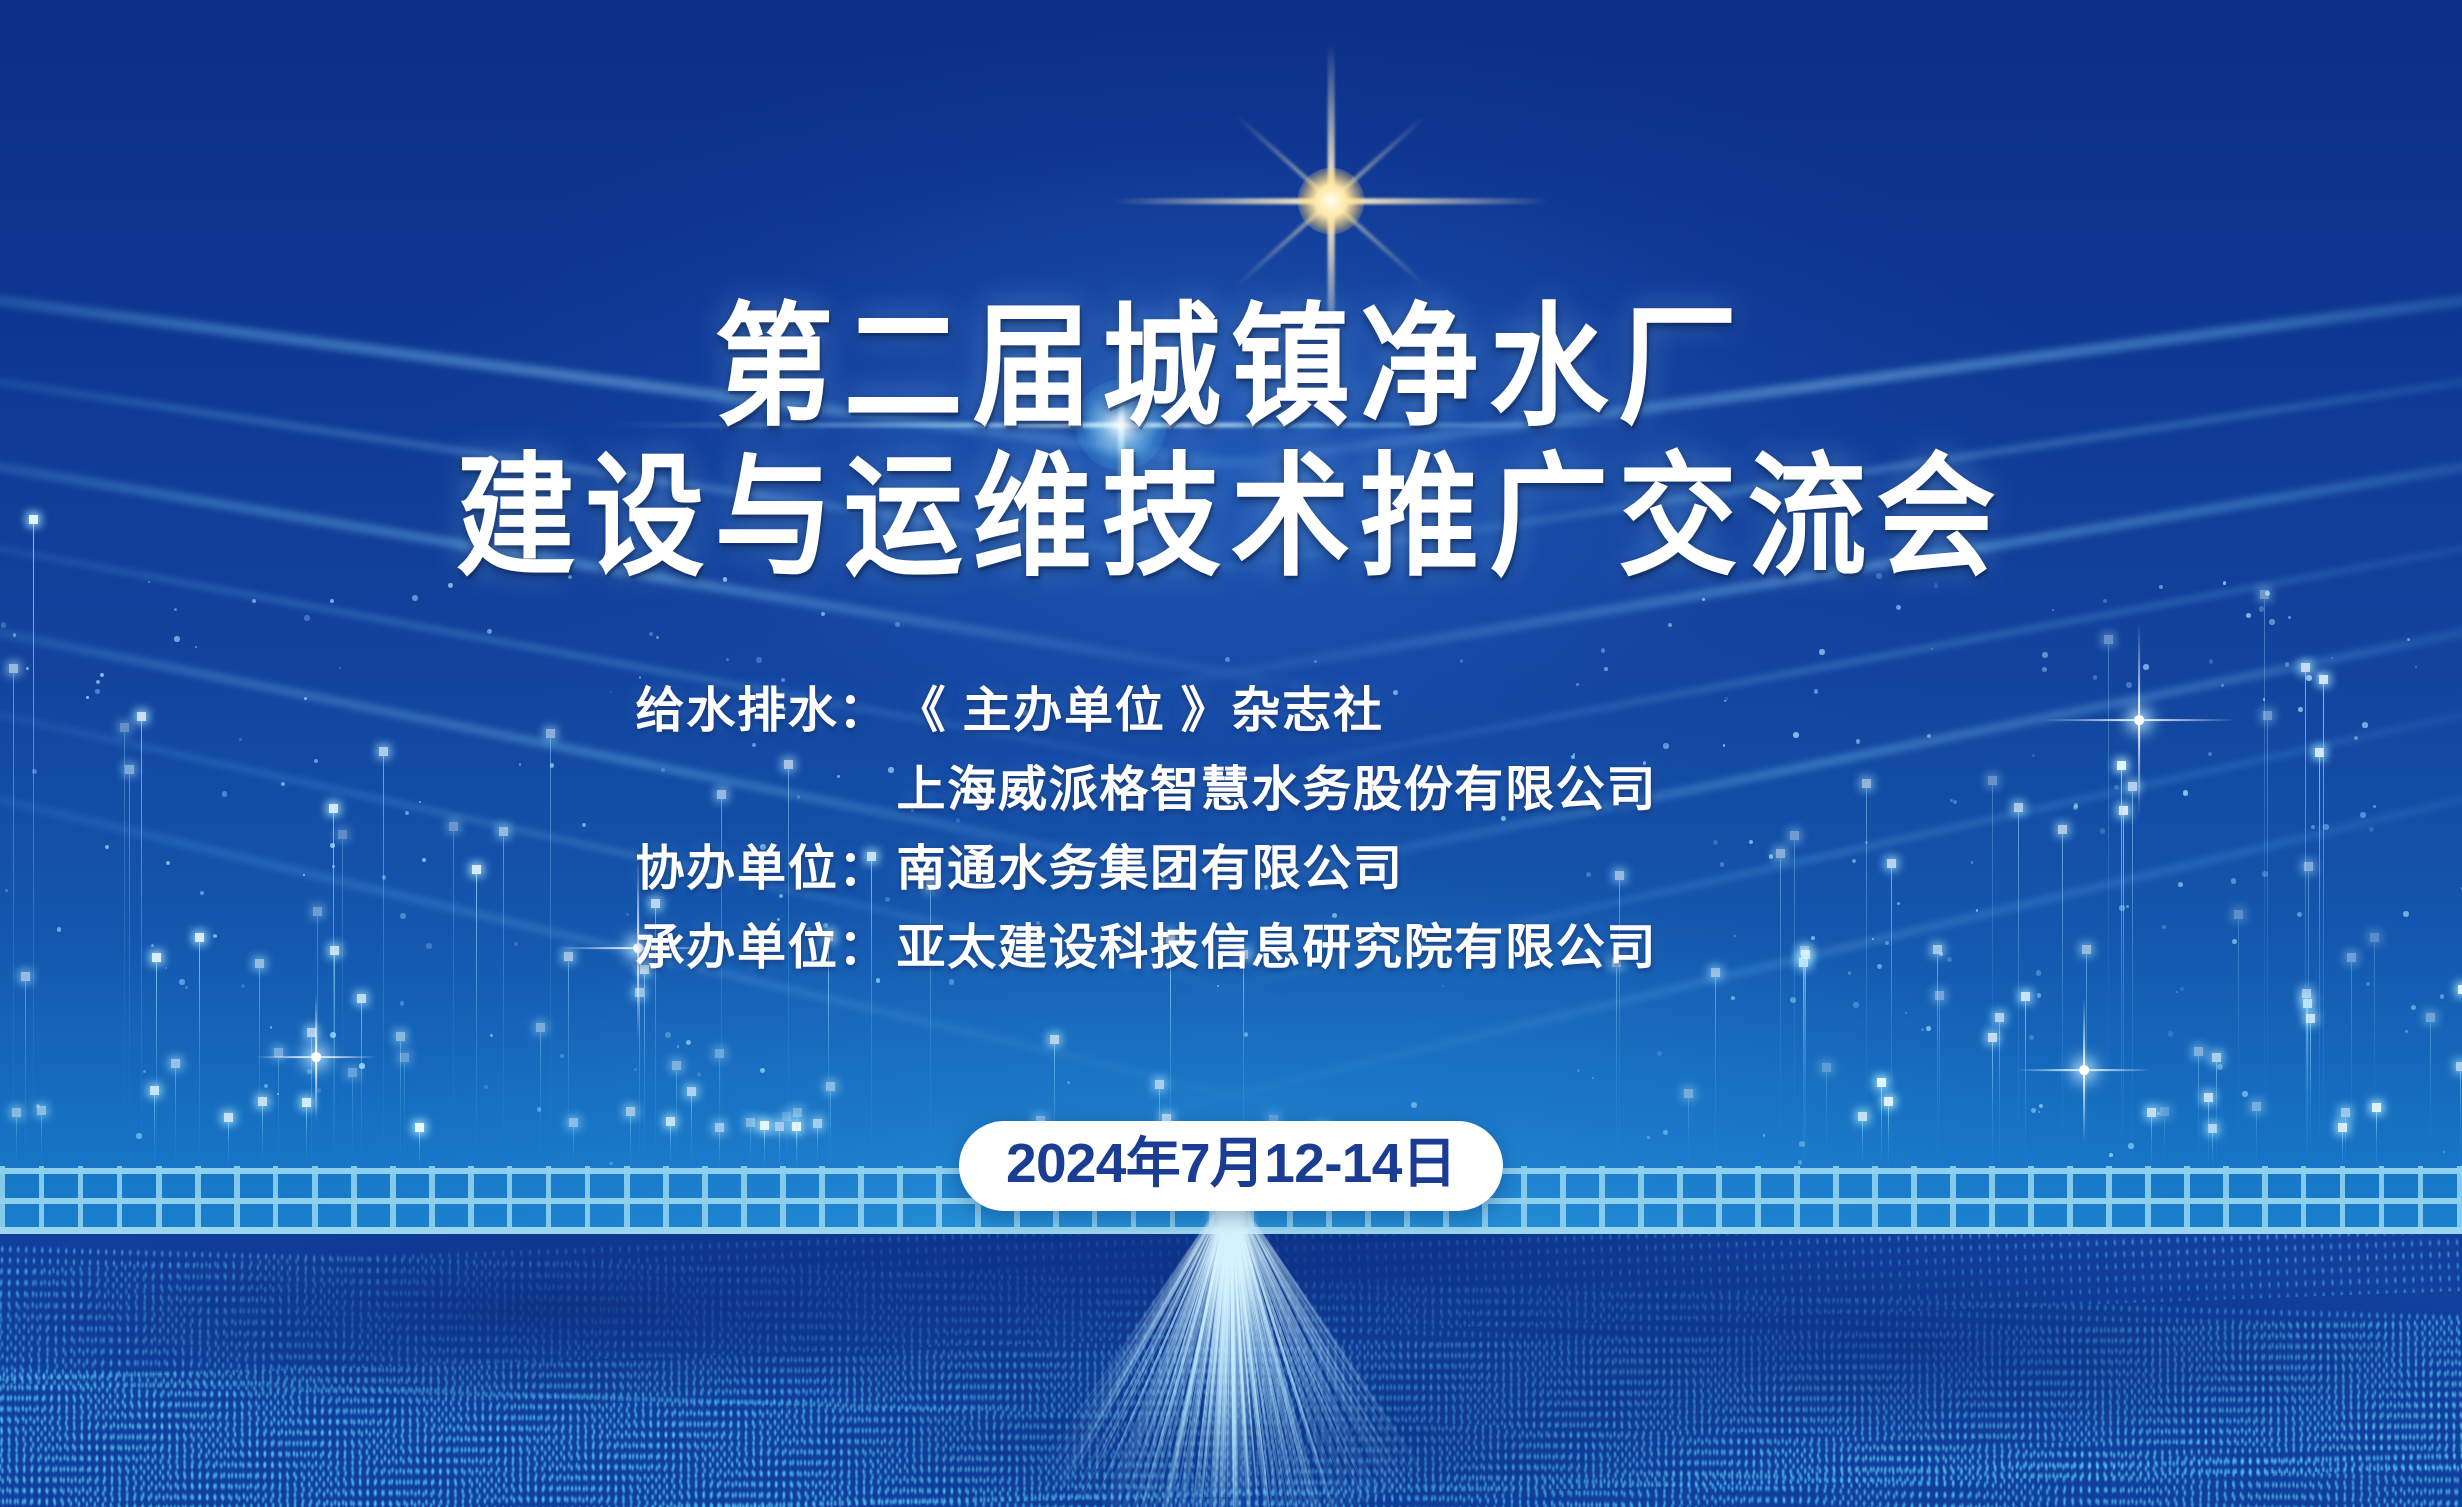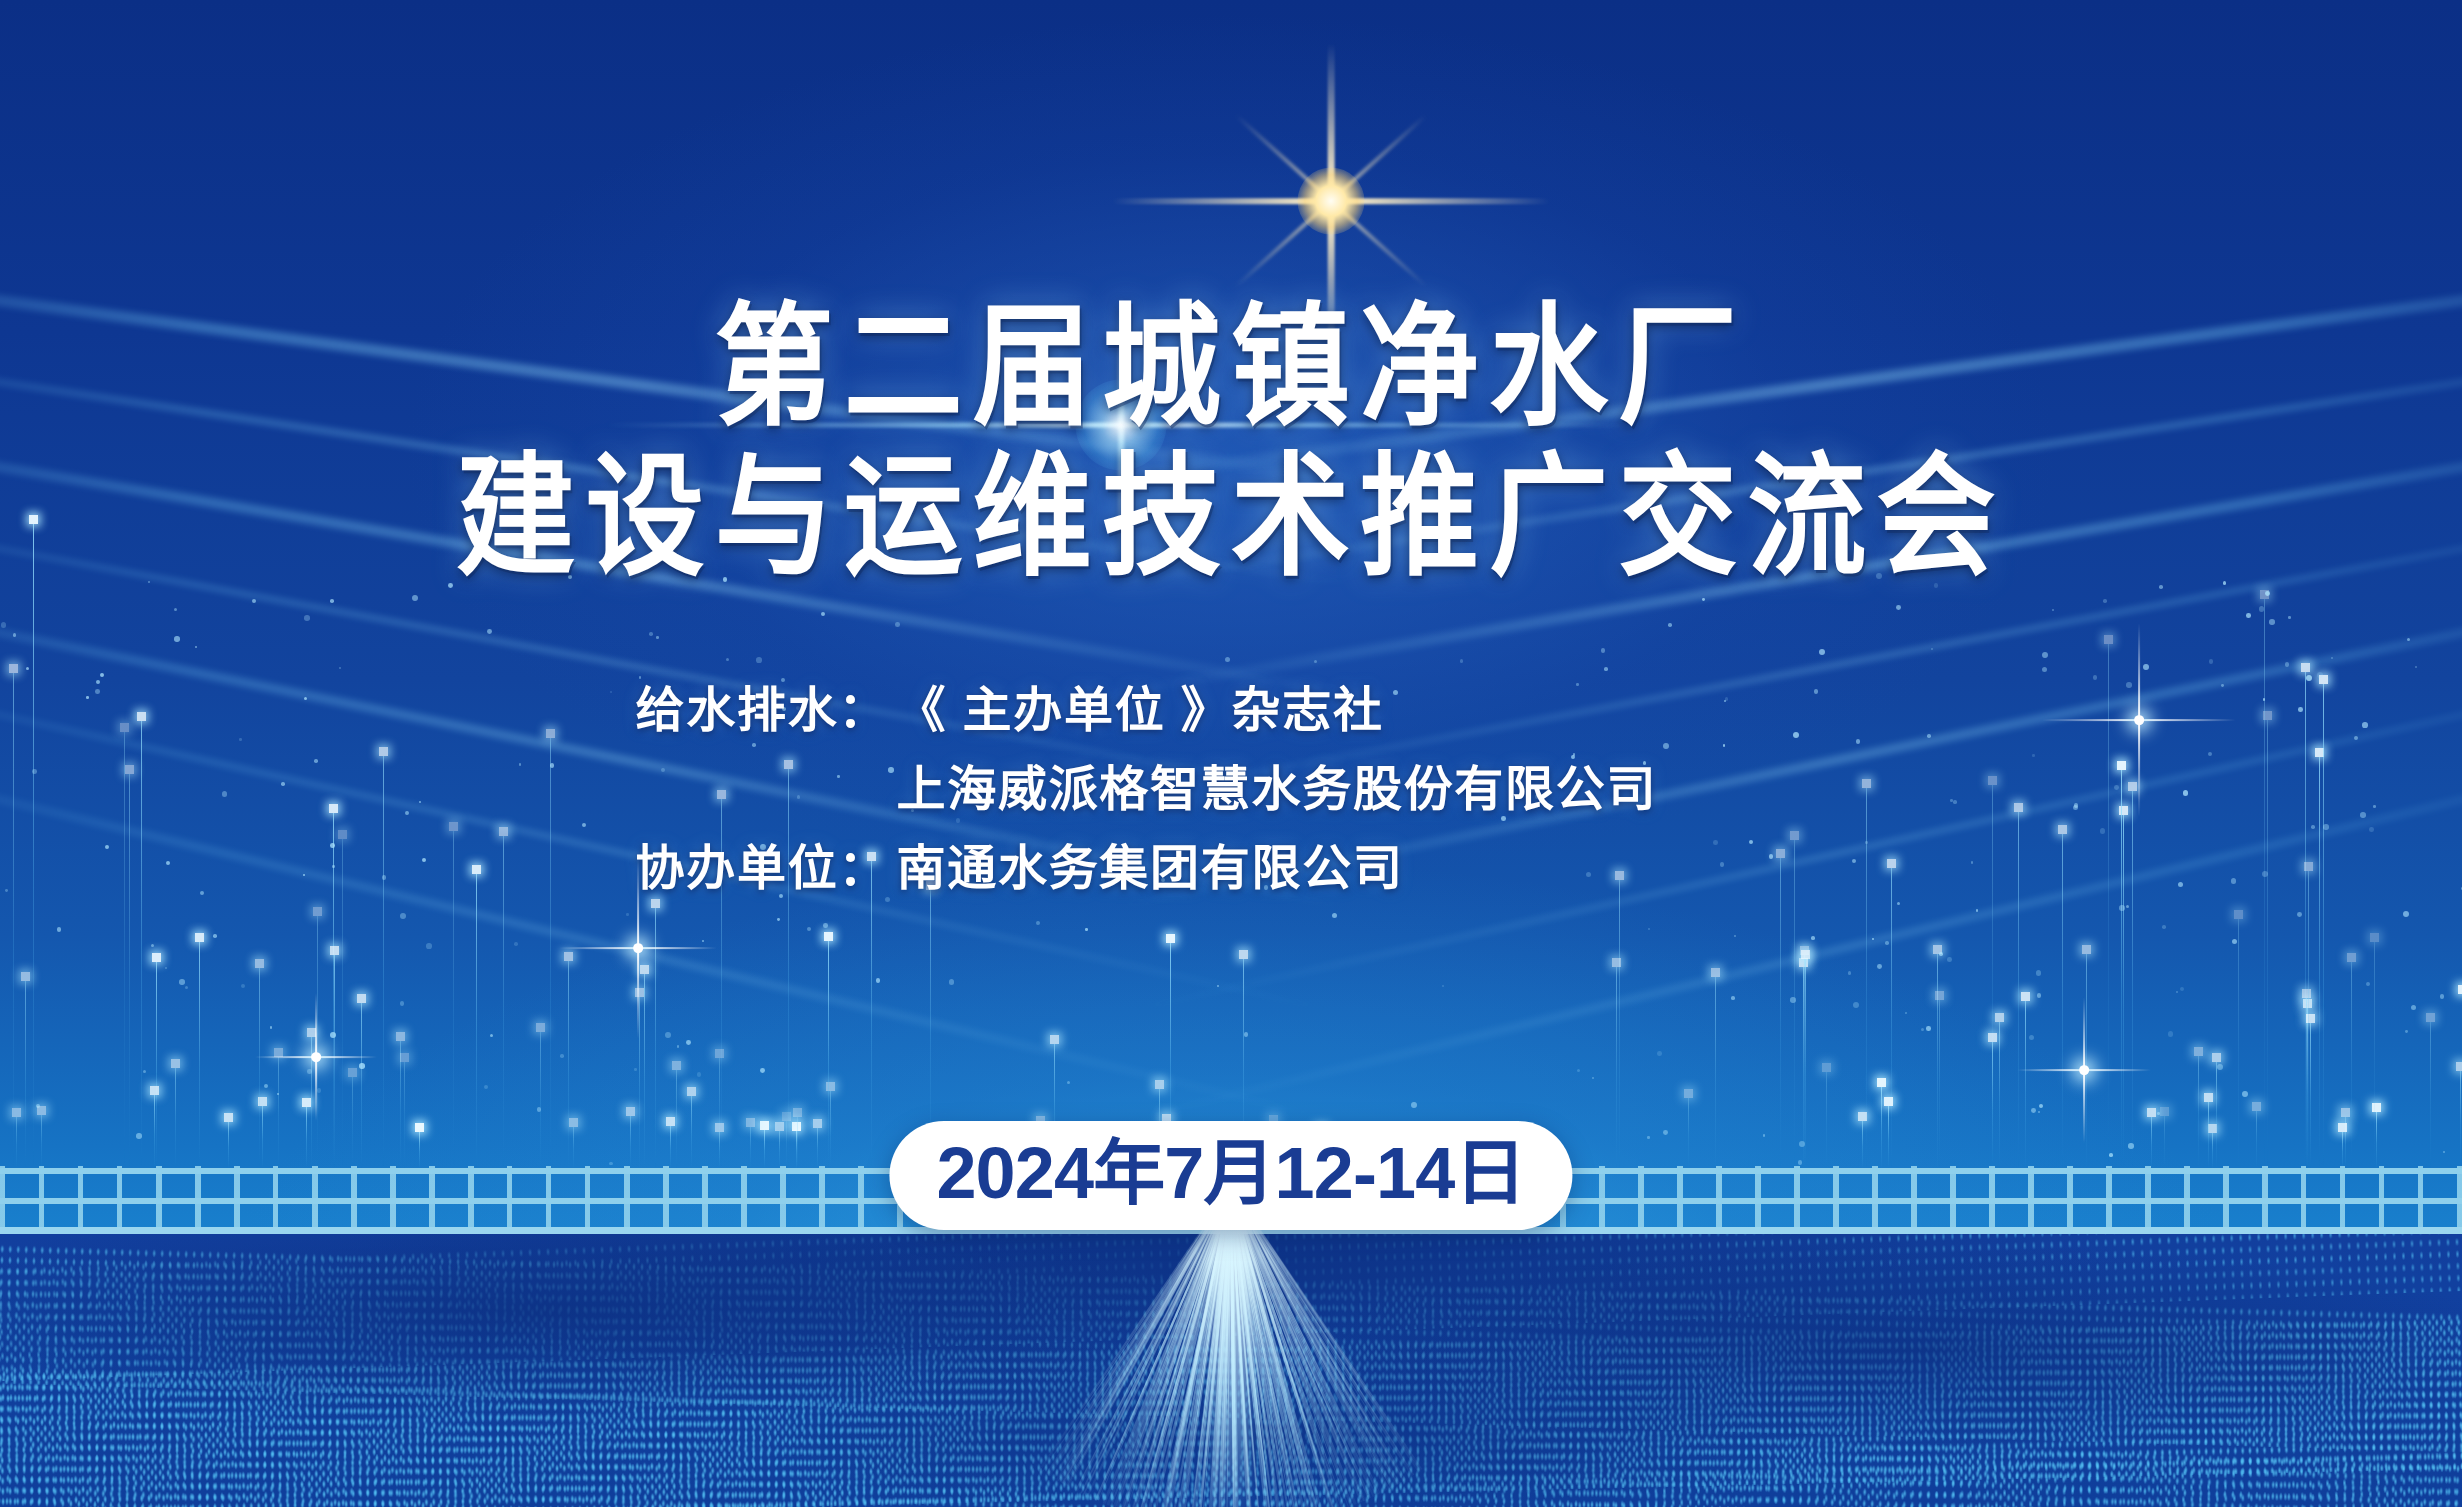--- a/index.html
+++ b/index.html
@@ -212,21 +212,21 @@
   .org-row{ display:block; }
   .org-row .ind{ display:inline-block; width:261px; }
 
   .datebadge{
     position:absolute; left:50%; top:1121px;
     transform:translateX(-50%);
     background:#ffffff;
     border-radius:58px;
     padding:12px 47px 16px;
     color:#1a3c93;
-    font-size:72px; font-weight:900;
+    font-size:55px; font-weight:900;
     letter-spacing:-.012em;
     line-height:1.12;
     white-space:nowrap;
     box-shadow:0 6px 22px rgba(6,30,85,.34);
   }
 
   .location{
     position:absolute; left:0; right:0; top:1261px;
     text-align:center;
     color:#ffffff;
@@ -803,20 +803,21 @@
   <div class="content">
 
     <div class="title title-1">第二届城镇净水厂</div>
 
     <div class="title title-2">建设与运维技术推广交流会</div>
 
     <div class="orgblock" id="orgblock">
         <span class="org-row"><span class="ind">给水排水：</span><span>《 主办单位 》杂志社</span></span>
         <span class="org-row"><span class="ind"></span><span>上海威派格智慧水务股份有限公司</span></span>
         <span class="org-row"><span class="ind">协办单位：</span><span>南通水务集团有限公司</span></span>
+        <span class="org-row"><span class="ind">承办单位：</span><span>亚太建设科技信息研究院有限公司</span></span>
       </div>
 
     <div class="datebadge">2024年7月12-14日</div>
 
 
   </div>
 </div>
 
 
 </body></html>

